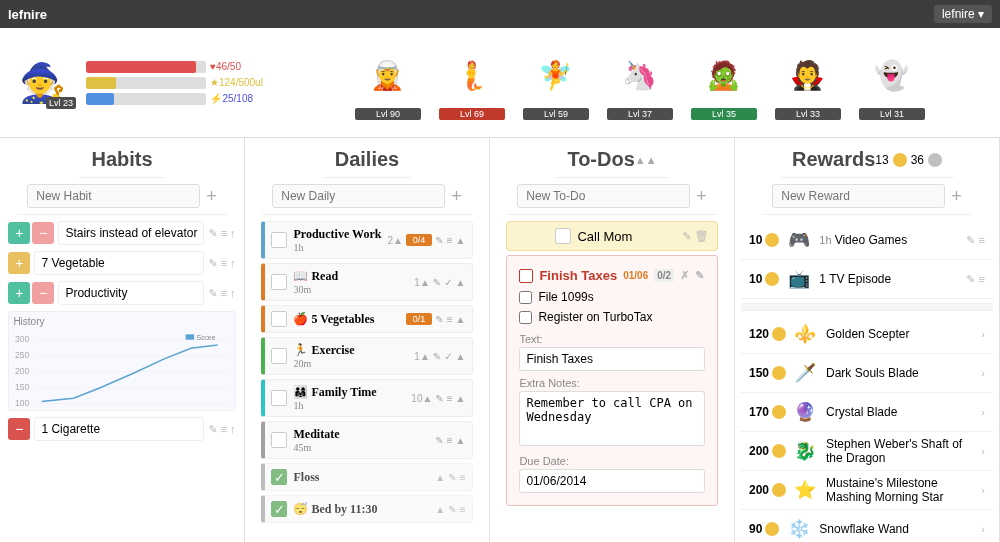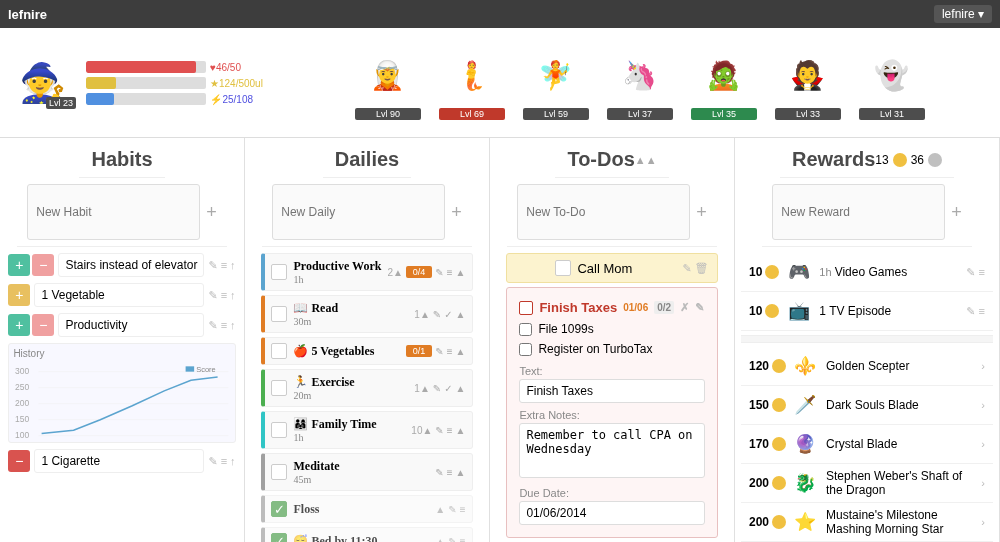--- a/index.html
+++ b/index.html
@@ -8,21 +8,21 @@
     
     .topbar { background: #3d3d3d; height: 28px; display: flex; align-items: center; justify-content: space-between; padding: 0 8px; }
     .topbar-left { color: #fff; font-size: 13px; font-weight: bold; }
     .topbar-right { background: #555; color: #fff; font-size: 12px; padding: 2px 8px; border-radius: 3px; cursor: pointer; display: flex; align-items: center; gap: 4px; }
 
     
     .charbar { background: #fff; border-bottom: 1px solid #ddd; display: flex; align-items: center; padding: 4px 8px; gap: 8px; height: 110px; }
     .char-avatar { position: relative; width: 70px; height: 80px; display: flex; align-items: center; justify-content: center; }
     .char-level { position: absolute; bottom: 14px; right: 2px; background: #4d4d4d; color: #fff; font-size: 9px; padding: 1px 3px; border-radius: 2px; }
     .char-stats { display: flex; flex-direction: column; gap: 4px; margin-right: 10px; }
-    .stat-bar { display: flex; align-items: flex-end; gap: 4px; font-size: 11px; }
+    .stat-bar { display: flex; align-items: center; gap: 4px; font-size: 11px; }
     .stat-bar-bg { width: 120px; height: 12px; background: #ddd; border-radius: 2px; overflow: hidden; }
     .stat-bar-fill { height: 100%; border-radius: 2px; }
     .stat-label { font-size: 10px; color: #666; min-width: 60px; }
     .party-chars { display: flex; align-items: center; gap: 4px; flex: 1; justify-content: center; }
     .party-member { position: relative; display: flex; flex-direction: column; align-items: center; width: 80px; }
     .party-member .char-sprite { width: 60px; height: 60px; display: flex; align-items: center; justify-content: center; font-size: 28px; }
     .party-level { background: #4d4d4d; color: #fff; font-size: 9px; padding: 1px 21px; border-radius: 2px; margin-top: 2px; }
     .party-level.green { background: #2d8a4e; }
 
     
@@ -31,21 +31,21 @@
     
     .column { background: #fff; border-right: 1px solid #e0e0e0; display: flex; flex-direction: column; overflow: hidden; align-items: center; }
     .col-habits { width: 245px; }
     .col-dailies { width: 245px; }
     .col-todos { width: 245px; }
     .col-rewards { flex: 1; }
 
     .col-header { padding: 10px 12px 6px; border-bottom: 1px solid #eee; }
     .col-title { font-size: 20px; font-weight: bold; color: #4a4a4a; }
     .col-add-row { display: flex; align-items: center; gap: 6px; padding: 6px 10px; border-bottom: 1px solid #eee; }
-    .col-add-input { flex: 1; border: 1px solid #ddd; border-radius: 3px; padding: 20px 8px; font-size: 12px; color: #999; background: #fafafa; }
+    .col-add-input { flex: 1; border: 1px solid #ddd; border-radius: 3px; padding: 4px 8px; font-size: 12px; color: #999; background: #fafafa; }
     .add-btn { background: none; border: none; color: #aaa; font-size: 18px; cursor: pointer; line-height: 1; }
 
     .col-body { flex: 1; overflow-y: auto; padding: 6px; }
 
     
     .habit-item { display: flex; align-items: center; gap: 4px; margin-bottom: 6px; }
     .habit-btns { display: flex; gap: 2px; }
     .habit-plus { background: #50c0a0; color: #fff; border: none; border-radius: 3px; width: 22px; height: 22px; font-size: 14px; cursor: pointer; display: flex; align-items: center; justify-content: center; }
     .habit-minus { background: #f0a0a0; color: #fff; border: none; border-radius: 3px; width: 22px; height: 22px; font-size: 14px; cursor: pointer; display: flex; align-items: center; justify-content: center; }
     .habit-label { flex: 1; font-size: 12px; padding: 4px 6px; background: #fff; border: 1px solid #eee; border-radius: 3px; }
@@ -211,21 +211,21 @@
           <span>✎</span>
           <span>≡</span>
           <span>↑</span>
         </div>
       </div>
 
       <div class="habit-item">
         <div class="habit-btns">
           <button class="habit-plus habit-single-plus">+</button>
         </div>
-        <div class="habit-label">1 Vegetable</div>
+        <div class="habit-label">7 Vegetable</div>
         <div class="habit-actions">
           <span>✎</span>
           <span>≡</span>
           <span>↑</span>
         </div>
       </div>
 
       <div class="productivity-section">
         <div class="habit-item">
           <div class="habit-btns">
@@ -558,20 +558,21 @@
           <span>›</span>
         </div>
       </div>
 
       <div class="reward-item">
         <div class="reward-cost">
           <span>90</span>
           <span class="gold-coin"></span>
         </div>
         <div class="reward-icon">❄️</div>
+        <div class="reward-label">Snowflake Wand</div>
         <div class="reward-actions">
           <span>›</span>
         </div>
       </div>
 
     </div>
   </div>
 
 </div>
 

